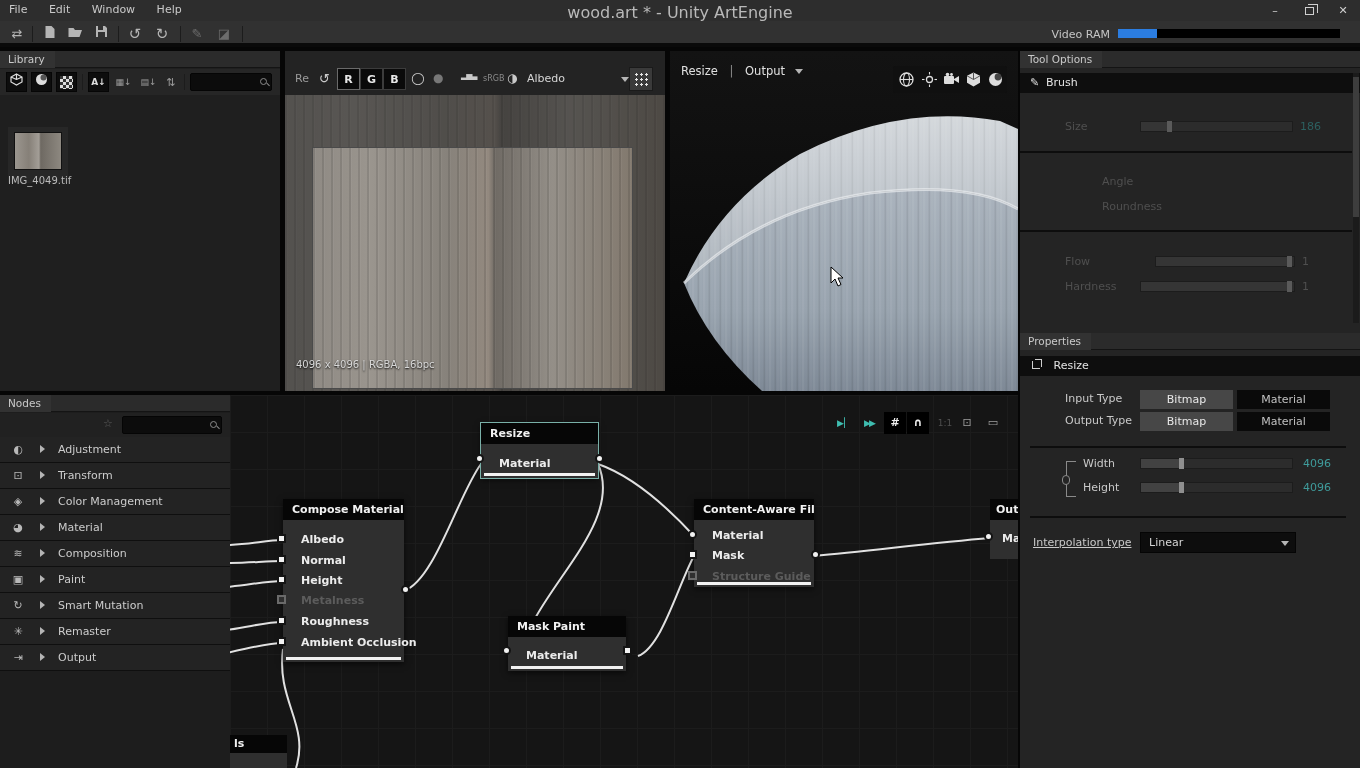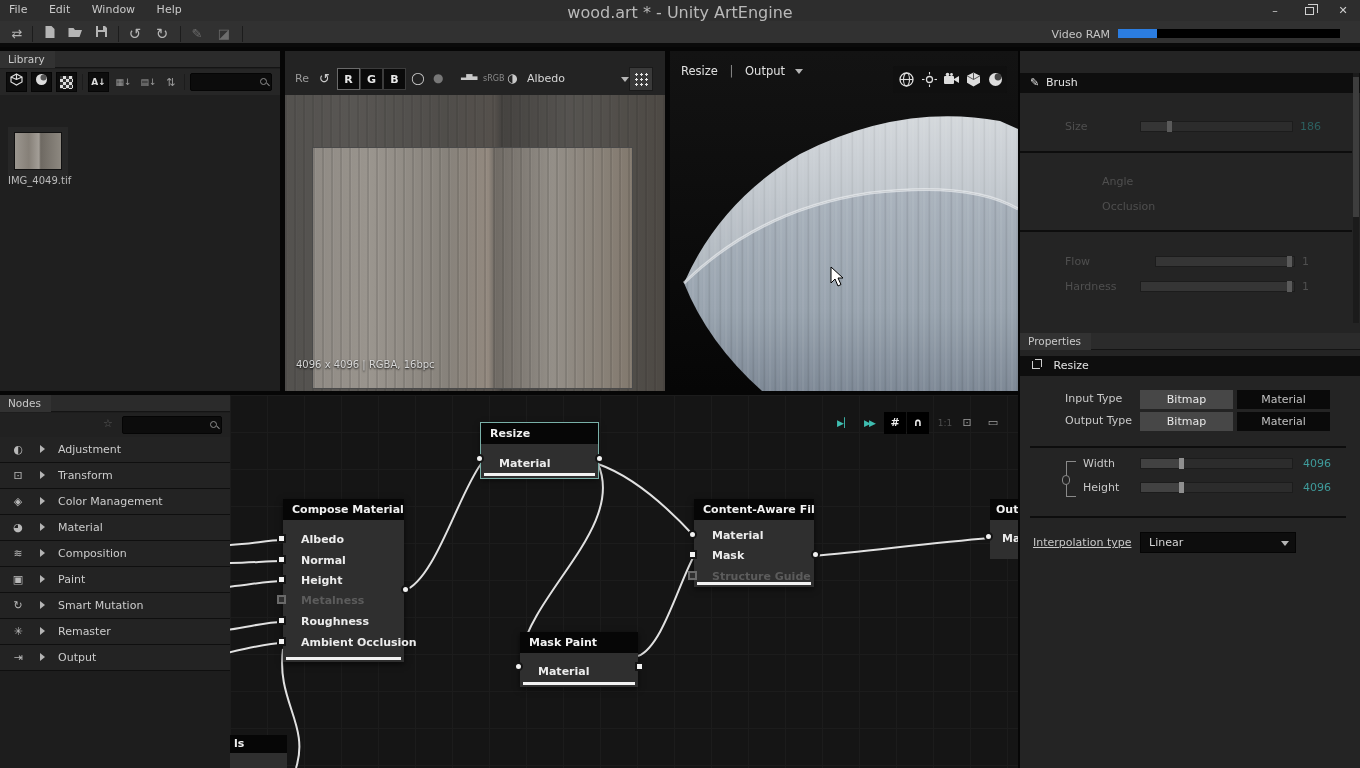--- a/index.html
+++ b/index.html
@@ -297,34 +297,37 @@
             <circle cx="11" cy="6" r="3.4" fill="#444"></circle>
           </svg></span>
     </div>
     <svg class="cursor-svg" width="16" height="22" viewBox="0 0 16 22" style="left:160px;top:215px;">
       <polygon points="1,1 1,17 5,13 8,20 11,18.5 8,12 13,12" fill="#fff" stroke="#000" stroke-width="1"></polygon>
     </svg>
   </div>
 
   <div id="rightpanel" class="abs">
 
+    <div class="panel-tabbar">
+      <div class="panel-tab">Tool Options</div>
+    </div>
     <div class="section-bar" style="top:22px;padding-left:26px;">
       <span style="position:absolute;left:10px;color:#ddd;">✎</span>
       <span>Brush</span>
     </div>
     <div style="position:absolute;left:0;top:42px;width:340px;height:237px;background:#242424;">
       <span class="dim" style="position:absolute;left:45px;top:27px;">Size</span>
       <div class="slider disabled" style="left:120px;top:28px;width:153px;">
         <div class="fill" style="width:26px;"></div>
           <div class="thumb" style="left:26px;"></div>
       </div>
       <span class="teal-val dim2" style="position:absolute;left:280px;top:27px;">186</span>
       <div class="divline" style="top:58px;left:0;right:8px;"></div>
       <span class="dim" style="position:absolute;left:82px;top:82px;">Angle</span>
-      <span class="dim" style="position:absolute;left:82px;top:107px;">Occlusion</span>
+      <span class="dim" style="position:absolute;left:82px;top:107px;">Roundness</span>
       <div class="divline" style="top:137px;left:0;right:8px;"></div>
       <span class="dim" style="position:absolute;left:45px;top:162px;">Flow</span>
       <div class="slider disabled" style="left:135px;top:163px;width:140px;">
         <div class="fill" style="width:132px;"></div>
           <div class="thumb" style="left:131px;"></div>
       </div>
       <span class="dim" style="position:absolute;left:282px;top:162px;">1</span>
       <span class="dim" style="position:absolute;left:45px;top:187px;">Hardness</span>
       <div class="slider disabled" style="left:120px;top:188px;width:155px;">
         <div class="fill" style="width:147px;"></div>
@@ -477,21 +480,21 @@
       <span class="port-s" style="left:-6px;top:35px;"></span>
       <span class="port-s" style="left:-6px;top:56px;"></span>
       <span class="port-s" style="left:-6px;top:76px;"></span>
       <span class="port-s empty" style="left:-6px;top:96px;"></span>
       <span class="port-s" style="left:-6px;top:117px;"></span>
       <span class="port-s" style="left:-6px;top:138px;"></span>
       <span class="port-c" style="right:-6px;top:86px;"></span>
       <div class="strip"></div>
     </div>
 
-    <div class="gnode" style="left:290px;top:221px;width:118px;height:55px;margin-top:16px;">
+    <div class="gnode" style="left:278px;top:221px;width:118px;height:55px;">
       <div class="hdr">Mask Paint</div>
       <span class="grow" style="top:33px;">Material</span>
       <span class="port-c" style="left:-6px;top:30px;"></span>
       <span class="port-s" style="right:-6px;top:30px;"></span>
       <div class="strip"></div>
     </div>
 
     <div class="gnode" style="left:464px;top:104px;width:120px;height:88px;">
       <div class="hdr">Content-Aware Fill</div>
       <span class="grow" style="top:30px;">Material</span>

